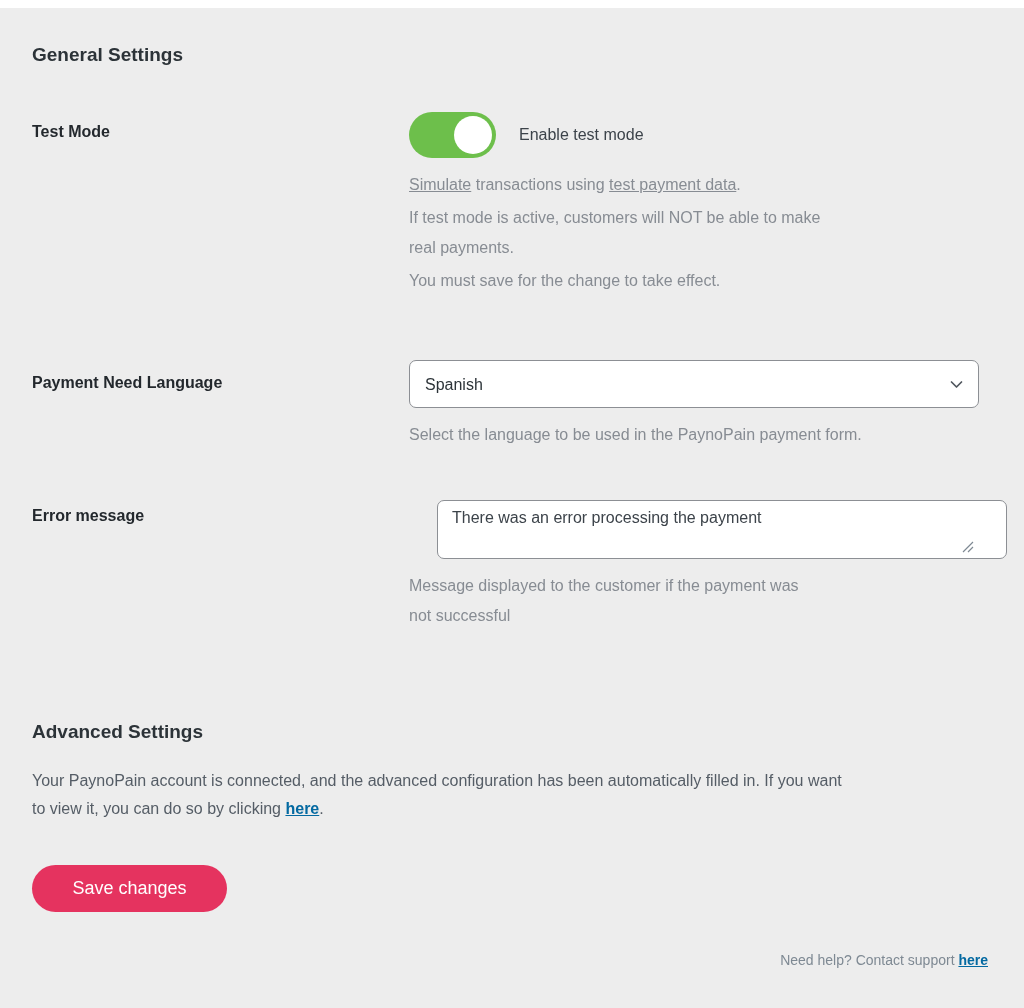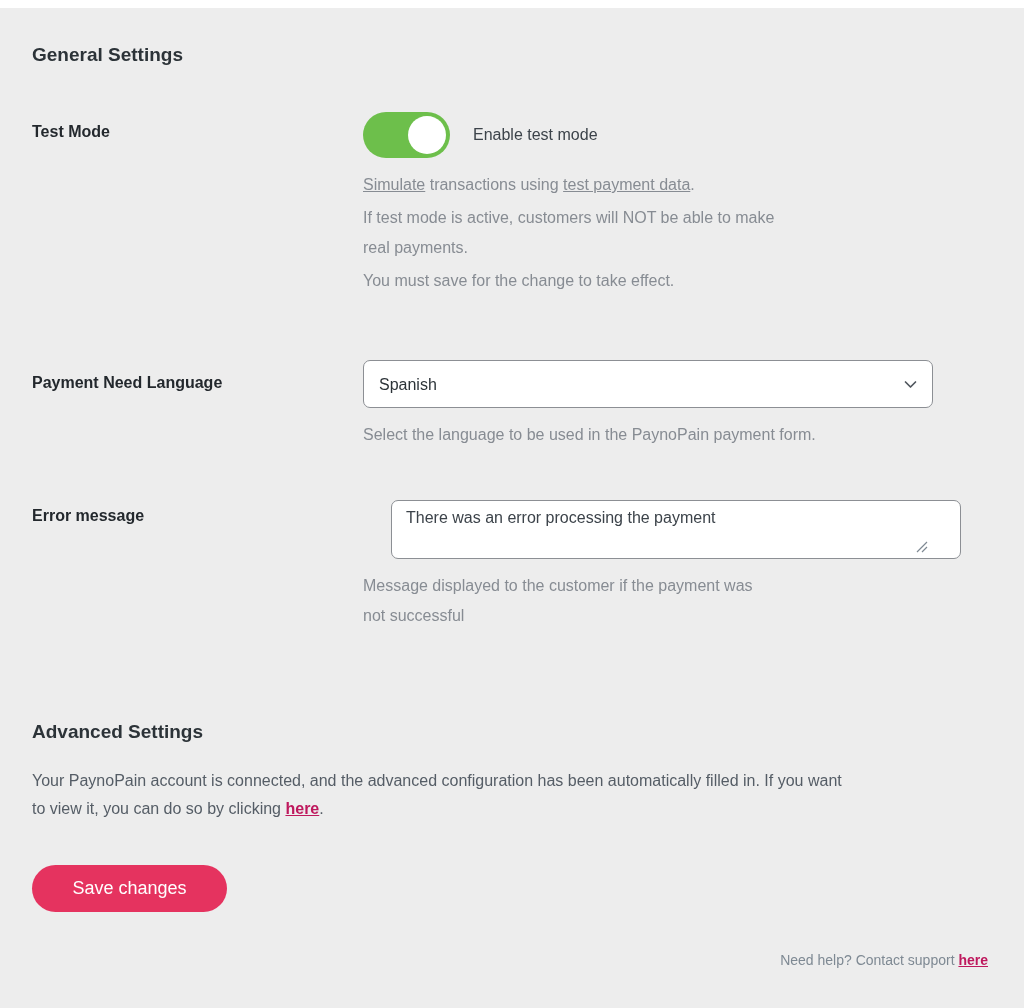--- a/index.html
+++ b/index.html
@@ -20,20 +20,21 @@
     margin: 0;
     font-size: 19px;
     font-weight: bold;
     color: #2c3338;
     line-height: 23px;
   }
   .row {
     display: grid;
     grid-template-columns: 331px 570px;
     align-items: start;
+    gap: 46px;
   }
   .row-label {
     font-size: 16px;
     font-weight: bold;
     color: #23282d;
     line-height: 20px;
   }
   
   .toggle-line { display: flex; align-items: center; }
   .toggle {
@@ -100,21 +101,21 @@
   }
   
   .adv-desc {
     margin: 24px 0 0 0;
     font-size: 16px;
     line-height: 28px;
     color: #555d66;
     max-width: 960px;
   }
   .pink-link {
-    color: #be185d;
+    color: #0369a1;
     font-weight: bold;
     text-decoration: underline;
     cursor: pointer;
   }
   
   .save-btn {
     margin-top: 42px;
     display: inline-block;
     width: 195px; height: 47px;
     border: none;

